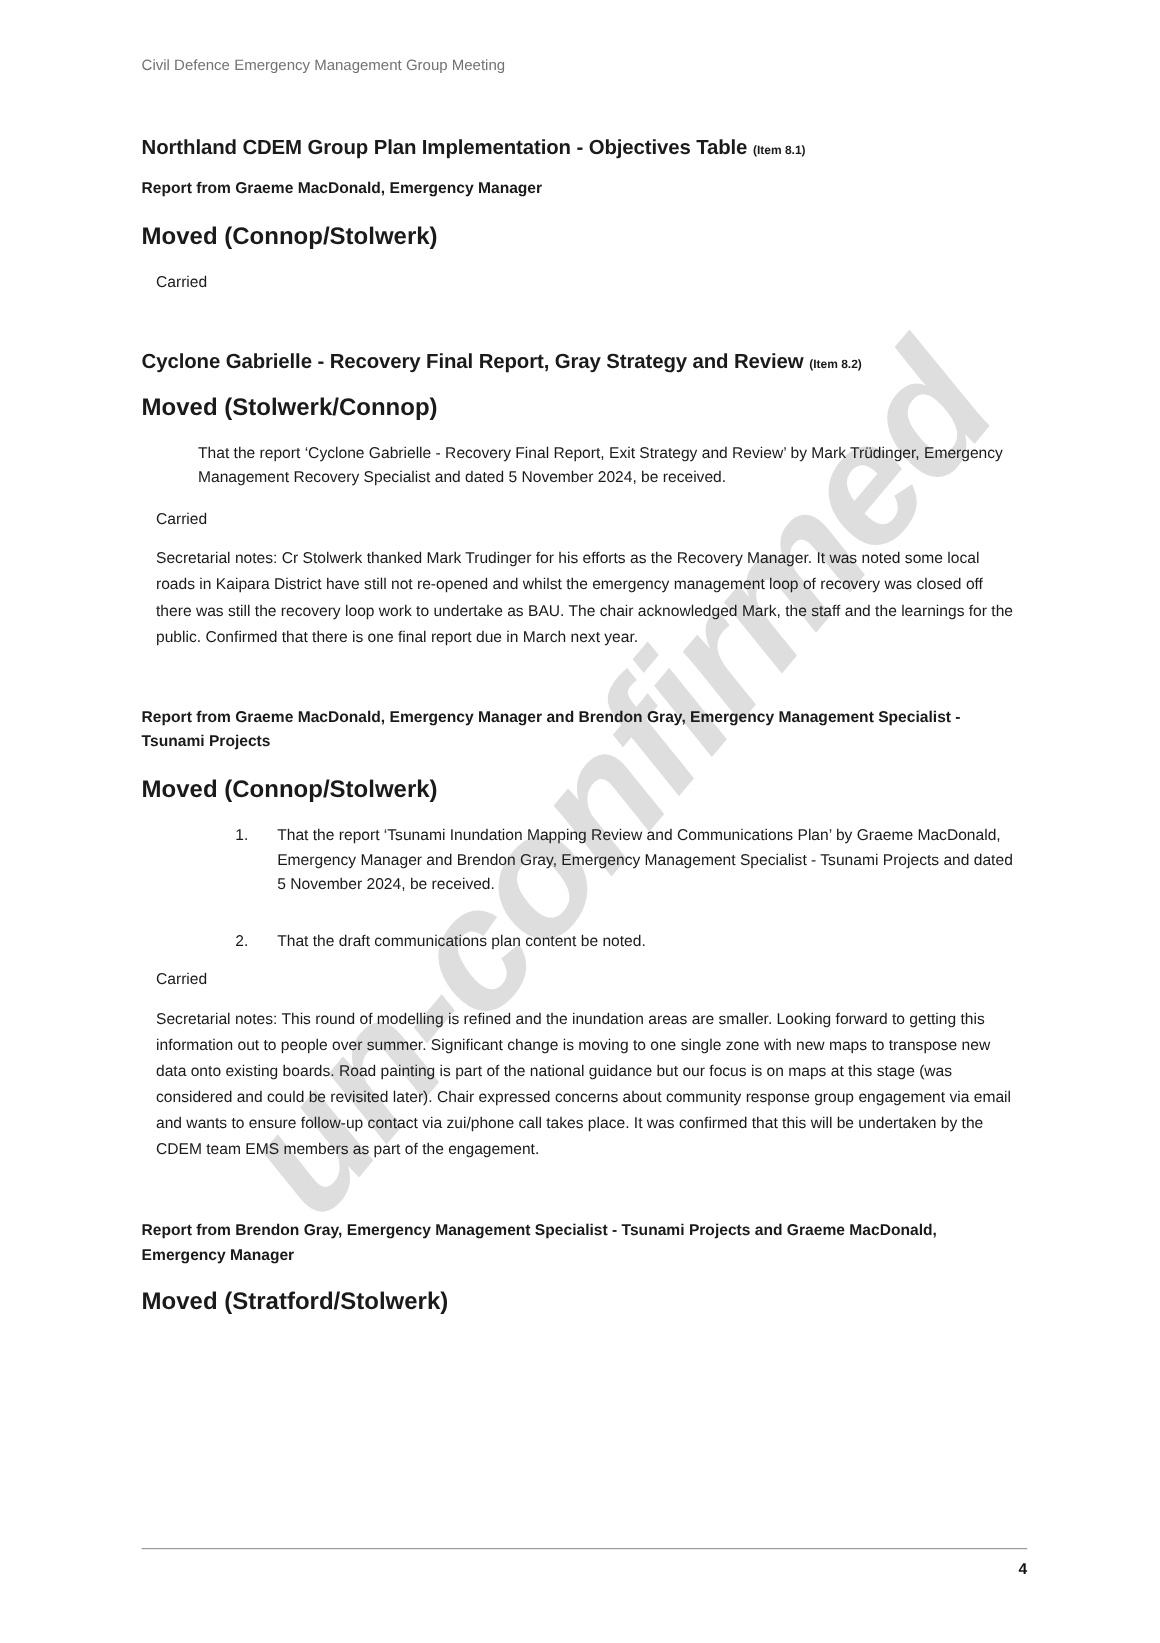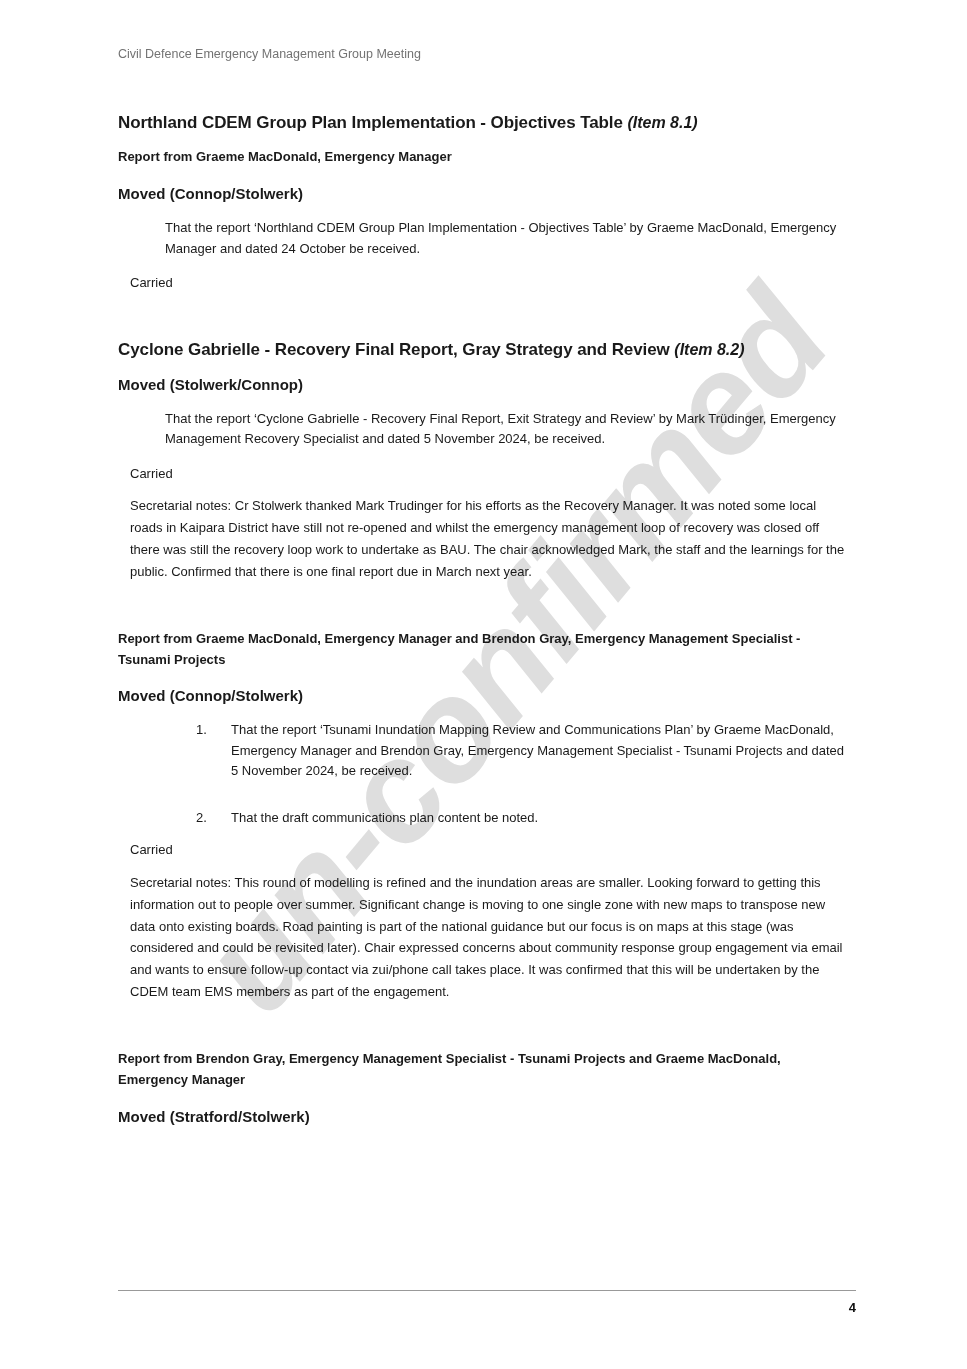--- a/index.html
+++ b/index.html
@@ -74,36 +74,35 @@
   .section { margin-bottom: 0; }
 
   h2.section-heading {
     font-size: 17px;
     font-weight: 700;
     margin: 0 0 14px 0;
     line-height: 1.25;
     letter-spacing: -0.1px;
   }
   h2.section-heading .item-ref {
-    font-size: 16px;
+    font-size: 10px;
     font-weight: 700;
     letter-spacing: 0;
-    font-style: italic;
   }
 
   .report-from {
     font-size: 13px;
     font-weight: 700;
     margin: 0 0 15px 0;
     line-height: 1.6;
     max-width: 700px;
   }
 
   .moved {
-    font-size: 15px;
+    font-size: 20px;
     font-weight: 700;
     margin: 0 0 14px 0;
     line-height: 1.4;
   }
 
   .resolution {
     font-size: 13px;
     line-height: 1.58;
     margin: 0 0 14px 0;
     padding-left: 47px;
@@ -187,21 +186,20 @@
 
     <div class="body-area">
 
       <div class="section">
         <h2 class="section-heading">
           <span>Northland CDEM Group Plan Implementation - Objectives Table</span>
           <span class="item-ref">(Item 8.1)</span>
         </h2>
         <p class="report-from">Report from Graeme MacDonald, Emergency Manager</p>
         <p class="moved">Moved (Connop/Stolwerk)</p>
-        <p class="resolution">That the report ‘Northland CDEM Group Plan Implementation - Objectives Table’ by Graeme MacDonald, Emergency Manager and dated 24 October be received.</p>
         <p class="carried">Carried</p>
       </div>
 
       <div class="gap-lg"></div>
 
       <div class="section">
         <h2 class="section-heading">
           <span>Cyclone Gabrielle - Recovery Final Report, Gray Strategy and Review</span>
           <span class="item-ref">(Item 8.2)</span>
         </h2>

